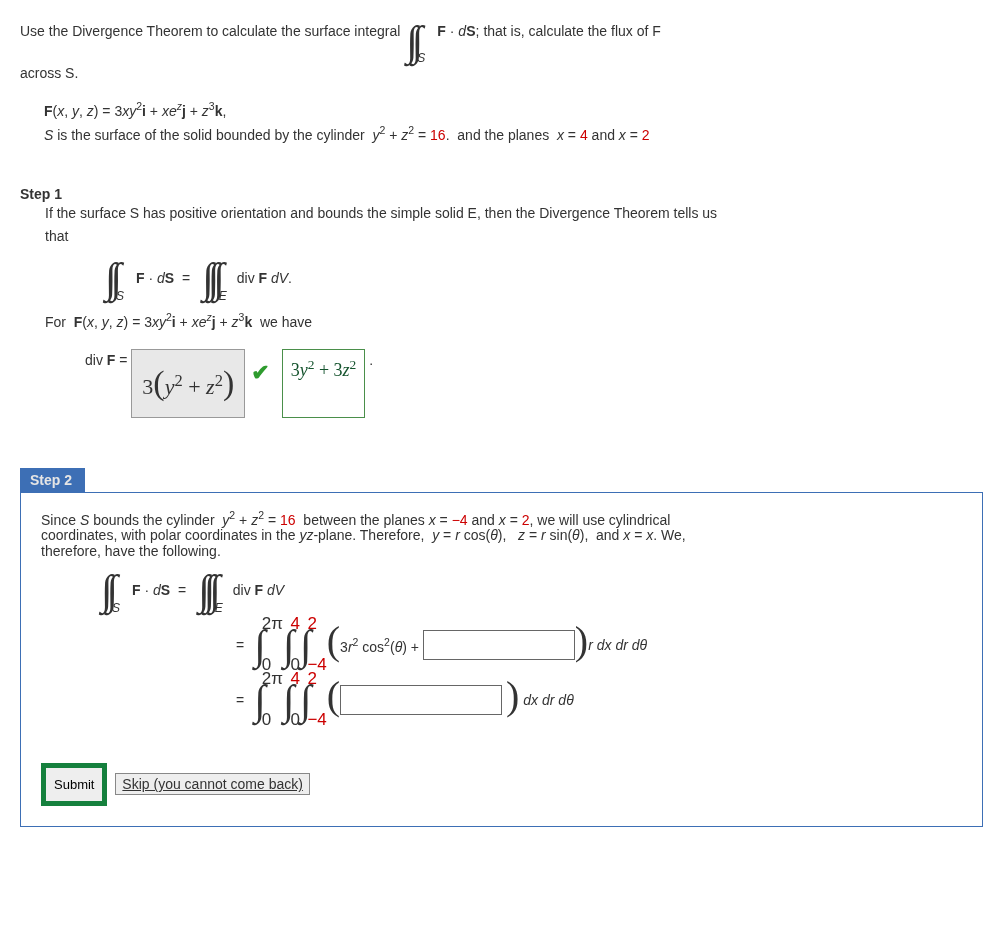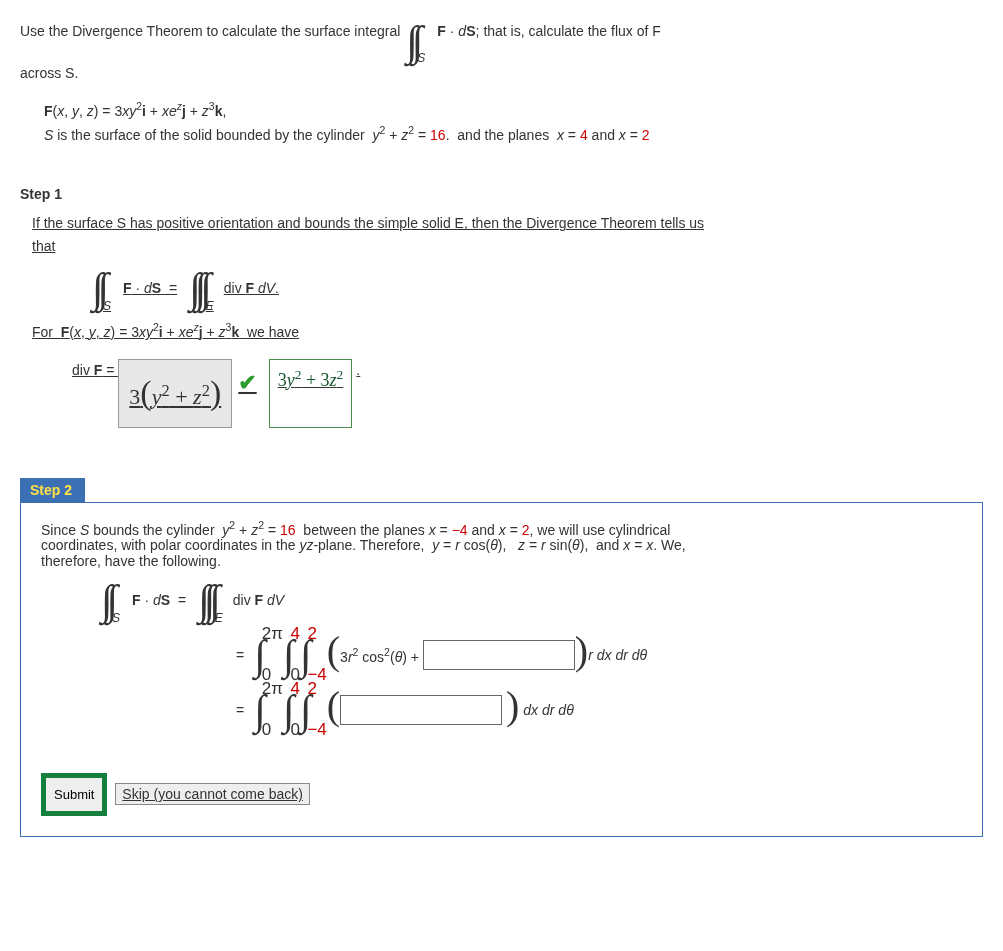--- a/index.html
+++ b/index.html
@@ -13,44 +13,42 @@
   .problem-statement {
     margin-bottom: 40px;
     line-height: 1.6;
   }
   .indent {
     margin-left: 70px;
   }
   .step-label {
     font-weight: bold;
     margin-top: 30px;
-    margin-bottom: 10px;
   }
   .step-content {
-    margin-left: 12px;
+    margin-left: 25px;
     line-height: 1.6;
-    text-decoration: underline;
   }
   .math-block {
     margin: 10px 0 10px 60px;
     display: flex;
     align-items: center;
   }
   .int-sub {
     font-size: 12px;
     font-style: italic;
     position: relative;
     top: 14px;
     left: -6px;
     font-family: Verdana, sans-serif;
   }
   .red { color: #cc0000; }
   .step2-header {
     background: #3d6fb5;
-    color: #fde047;
+    color: #e5e5e5;
     padding: 4px 10px;
     font-weight: bold;
     display: inline-block;
     min-width: 45px;
   }
   .step2-box {
     border: 1px solid #3d6fb5;
     padding: 16px 20px 20px 20px;
   }
   .answer-box {

